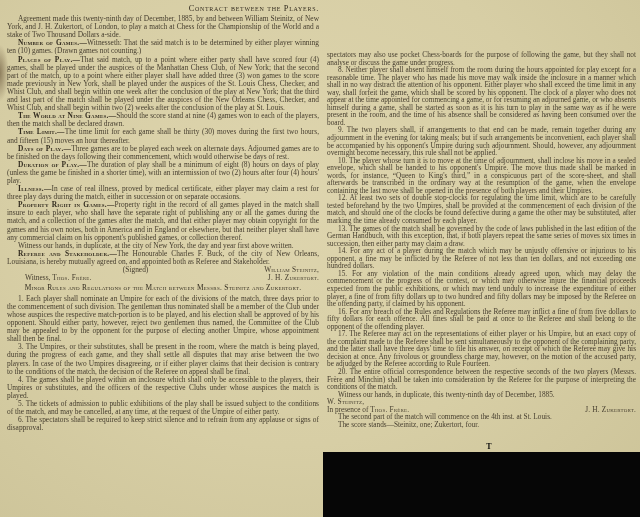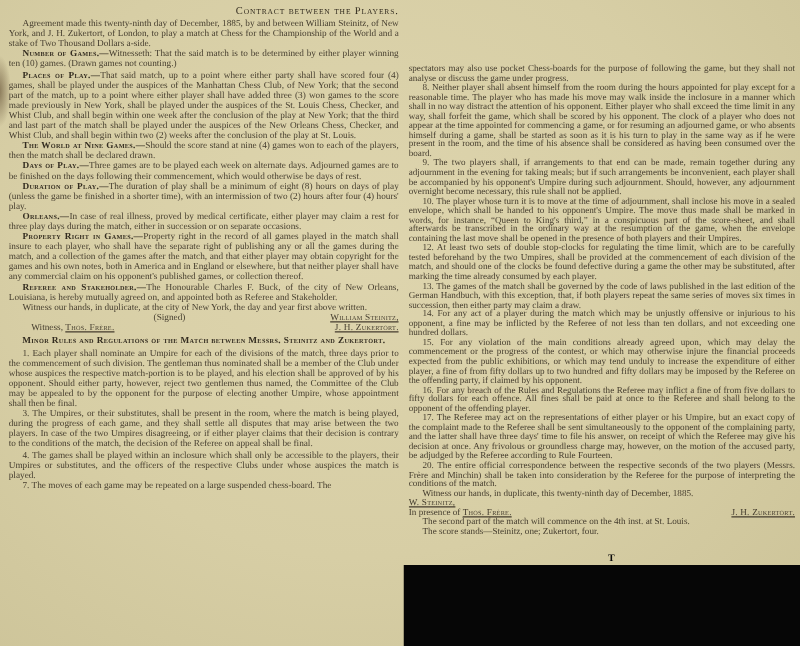--- a/index.html
+++ b/index.html
@@ -21,26 +21,26 @@
   .col-left{left:7px;top:5px;width:312px;height:507px;font-size:7.4px;line-height:8.1px;}
   .col-right{left:327px;top:3px;width:309px;height:448px;font-size:7.3px;line-height:7.55px;margin-top:48px;}
   .doc-title{
     text-align:right;font-weight:normal;font-variant:small-caps;
     letter-spacing:0.7px;font-size:8.4px;margin:0 0 2px 0;color:#342d20;
   }
   .para{margin:0;text-indent:11px;}
   .noindent{text-indent:0;}
   .hd{font-variant:small-caps;font-weight:bold;letter-spacing:0.25px;color:#342d20;}
   .it{}
-  .sc{font-variant:small-caps;letter-spacing:0.2px;text-decoration:underline;}
+  .sc{font-variant:small-caps;letter-spacing:0.2px;}
   .sigrow{display:flex;justify-content:space-between;align-items:center;margin:0;text-indent:0;}
   .sigrow .pad-left{padding-left:18px;}
   .sig-right{text-align:left;margin:0;text-indent:0;}
   .mr-heading{
-    text-align:center;font-variant:small-caps;font-weight:bold;color:#342d20;
+    text-align:center;font-variant:small-caps;font-weight:normal;color:#342d20;
     text-indent:0;margin:2px 10px 2px 10px;line-height:8.6px;letter-spacing:0.3px;
   }
   .redaction{position:absolute;left:323px;top:452px;width:317px;height:65px;background:#060606;}
   .ornament{
     position:absolute;left:483px;top:442px;width:12px;text-align:center;
     font-weight:bold;font-size:8px;color:#0a0a0a;
   }
 </style>
 </head>
 <body>
@@ -52,49 +52,51 @@
   <div class="doc-title">Contract between the Players.</div>
 
   <p class="para"><span>Agreement made this twenty-ninth day of December, 1885, by and between William Steinitz, of New York, and J. H. Zukertort, of London, to play a match at Chess for the Championship of the World and a stake of Two Thousand Dollars a-side.</span></p>
 
   <p class="para"><span class="hd">Number of Games.—</span><span class="it">Witnesseth:</span><span> That the said match is to be determined by either player winning ten (10) games. (Drawn games not counting.)</span></p>
 
   <p class="para"><span class="hd">Places of Play.—</span><span>That said match, up to a point where either party shall have scored four (4) games, shall be played under the auspices of the Manhattan Chess Club, of New York; that the second part of the match, up to a point where either player shall have added three (3) won games to the score made previously in New York, shall be played under the auspices of the St. Louis Chess, Checker, and Whist Club, and shall begin within one week after the conclusion of the play at New York; that the third and last part of the match shall be played under the auspices of the New Orleans Chess, Checker, and Whist Club, and shall begin within two (2) weeks after the conclusion of the play at St. Louis.</span></p>
 
   <p class="para"><span class="hd">The World at Nine Games.—</span><span>Should the score stand at nine (4) games won to each of the players, then the match shall be declared drawn.</span></p>
 
+  <p class="para"><span class="hd">Time Limit.—</span><span>The time limit for each game shall be thirty (30) moves during the first two hours, and fifteen (15) moves an hour thereafter.</span></p>
 
   <p class="para"><span class="hd">Days of Play.—</span><span>Three games are to be played each week on alternate days. Adjourned games are to be finished on the days following their commencement, which would otherwise be days of rest.</span></p>
 
   <p class="para"><span class="hd">Duration of Play.—</span><span>The duration of play shall be a minimum of eight (8) hours on days of play (unless the game be finished in a shorter time), with an intermission of two (2) hours after four (4) hours' play.</span></p>
 
-  <p class="para"><span class="hd">Orleans.—</span><span>In case of real illness, proved by medical certificate, either player may claim a rest for three play days during the match, either in succession or on separate occasions.</span></p>
+  <p class="para"><span class="hd">Illness.—</span><span>In case of real illness, proved by medical certificate, either player may claim a rest for three play days during the match, either in succession or on separate occasions.</span></p>
 
   <p class="para"><span class="hd">Property Right in Games.—</span><span>Property right in the record of all games played in the match shall insure to each player, who shall have the separate right of publishing any or all the games during the match, and a collection of the games after the match, and that either player may obtain copyright for the games and his own notes, both in America and in England or elsewhere, but that neither player shall have any commercial claim on his opponent's published games, or collection thereof.</span></p>
 
+  <p class="para"><span>Witness our hands, in duplicate, at the city of New York, the day and year first above written.</span></p>
+
   <p class="para"><span class="hd">Referee and Stakeholder.—</span><span>The Honourable Charles F. Buck, of the city of New Orleans, Louisiana, is hereby mutually agreed on, and appointed both as Referee and Stakeholder.</span></p>
-
-  <p class="para"><span>Witness our hands, in duplicate, at the city of New York, the day and year first above written.</span></p>
 
   <div class="sigrow">
     <span></span>
     <span>(Signed)</span>
     <span class="sc">William Steinitz,</span>
   </div>
   <div class="sigrow">
     <span class="pad-left"><span>Witness,</span> <span class="sc">Thos. Frère.</span></span>
     <span class="sc">J. H. Zukertort.</span>
   </div>
 
   <div class="mr-heading">Minor Rules and Regulations of the Match between Messrs. Steinitz and Zukertort.</div>
 
   <p class="para"><span>1. Each player shall nominate an Umpire for each of the divisions of the match, three days prior to the commencement of such division. The gentleman thus nominated shall be a member of the Club under whose auspices the respective match-portion is to be played, and his election shall be approved of by his opponent. Should either party, however, reject two gentlemen thus named, the Committee of the Club may be appealed to by the opponent for the purpose of electing another Umpire, whose appointment shall then be final.</span></p>
   <p class="para"><span>3. The Umpires, or their substitutes, shall be present in the room, where the match is being played, during the progress of each game, and they shall settle all disputes that may arise between the two players. In case of the two Umpires disagreeing, or if either player claims that their decision is contrary to the conditions of the match, the decision of the Referee on appeal shall be final.</span></p>
   <p class="para"><span>4. The games shall be played within an inclosure which shall only be accessible to the players, their Umpires or substitutes, and the officers of the respective Clubs under whose auspices the match is played.</span></p>
-  <p class="para"><span>7. The moves of each game may be repeated on a large suspended chess-board. The</span></p>
+  <p class="para"><span>5. The tickets of admission to public exhibitions of the play shall be issued subject to the conditions of the match, and may be cancelled, at any time, at the request of the Umpire of either party.</span></p>
+  <p class="para"><span>6. The spectators shall be required to keep strict silence and to refrain from any applause or signs of disapproval.</span></p>
 </div>
 
 <div class="col col-right">
   <p class="para noindent"><span>spectators may also use pocket Chess-boards for the purpose of following the game, but they shall not analyse or discuss the game under progress.</span></p>
 
   <p class="para"><span>8. Neither player shall absent himself from the room during the hours appointed for play except for a reasonable time. The player who has made his move may walk inside the inclosure in a manner which shall in no way distract the attention of his opponent. Either player who shall exceed the time limit in any way, shall forfeit the game, which shall be scored by his opponent. The clock of a player who does not appear at the time appointed for commencing a game, or for resuming an adjourned game, or who absents himself during a game, shall be started as soon as it is his turn to play in the same way as if he were present in the room, and the time of his absence shall be considered as having been consumed over the board.</span></p>
   <p class="para"><span>9. The two players shall, if arrangements to that end can be made, remain together during any adjournment in the evening for taking meals; but if such arrangements be inconvenient, each player shall be accompanied by his opponent's Umpire during such adjournment. Should, however, any adjournment overnight become necessary, this rule shall not be applied.</span></p>
   <p class="para"><span>10. The player whose turn it is to move at the time of adjournment, shall inclose his move in a sealed envelope, which shall be handed to his opponent's Umpire. The move thus made shall be marked in words, for instance, “Queen to King's third,” in a conspicuous part of the score-sheet, and shall afterwards be transcribed in the ordinary way at the resumption of the game, when the envelope containing the last move shall be opened in the presence of both players and their Umpires.</span></p>
   <p class="para"><span>12. At least two sets of double stop-clocks for regulating the time limit, which are to be carefully tested beforehand by the two Umpires, shall be provided at the commencement of each division of the match, and should one of the clocks be found defective during a game the other may be substituted, after marking the time already consumed by each player.</span></p>
   <p class="para"><span>13. The games of the match shall be governed by the code of laws published in the last edition of the German Handbuch, with this exception, that, if both players repeat the same series of moves six times in succession, then either party may claim a draw.</span></p>

